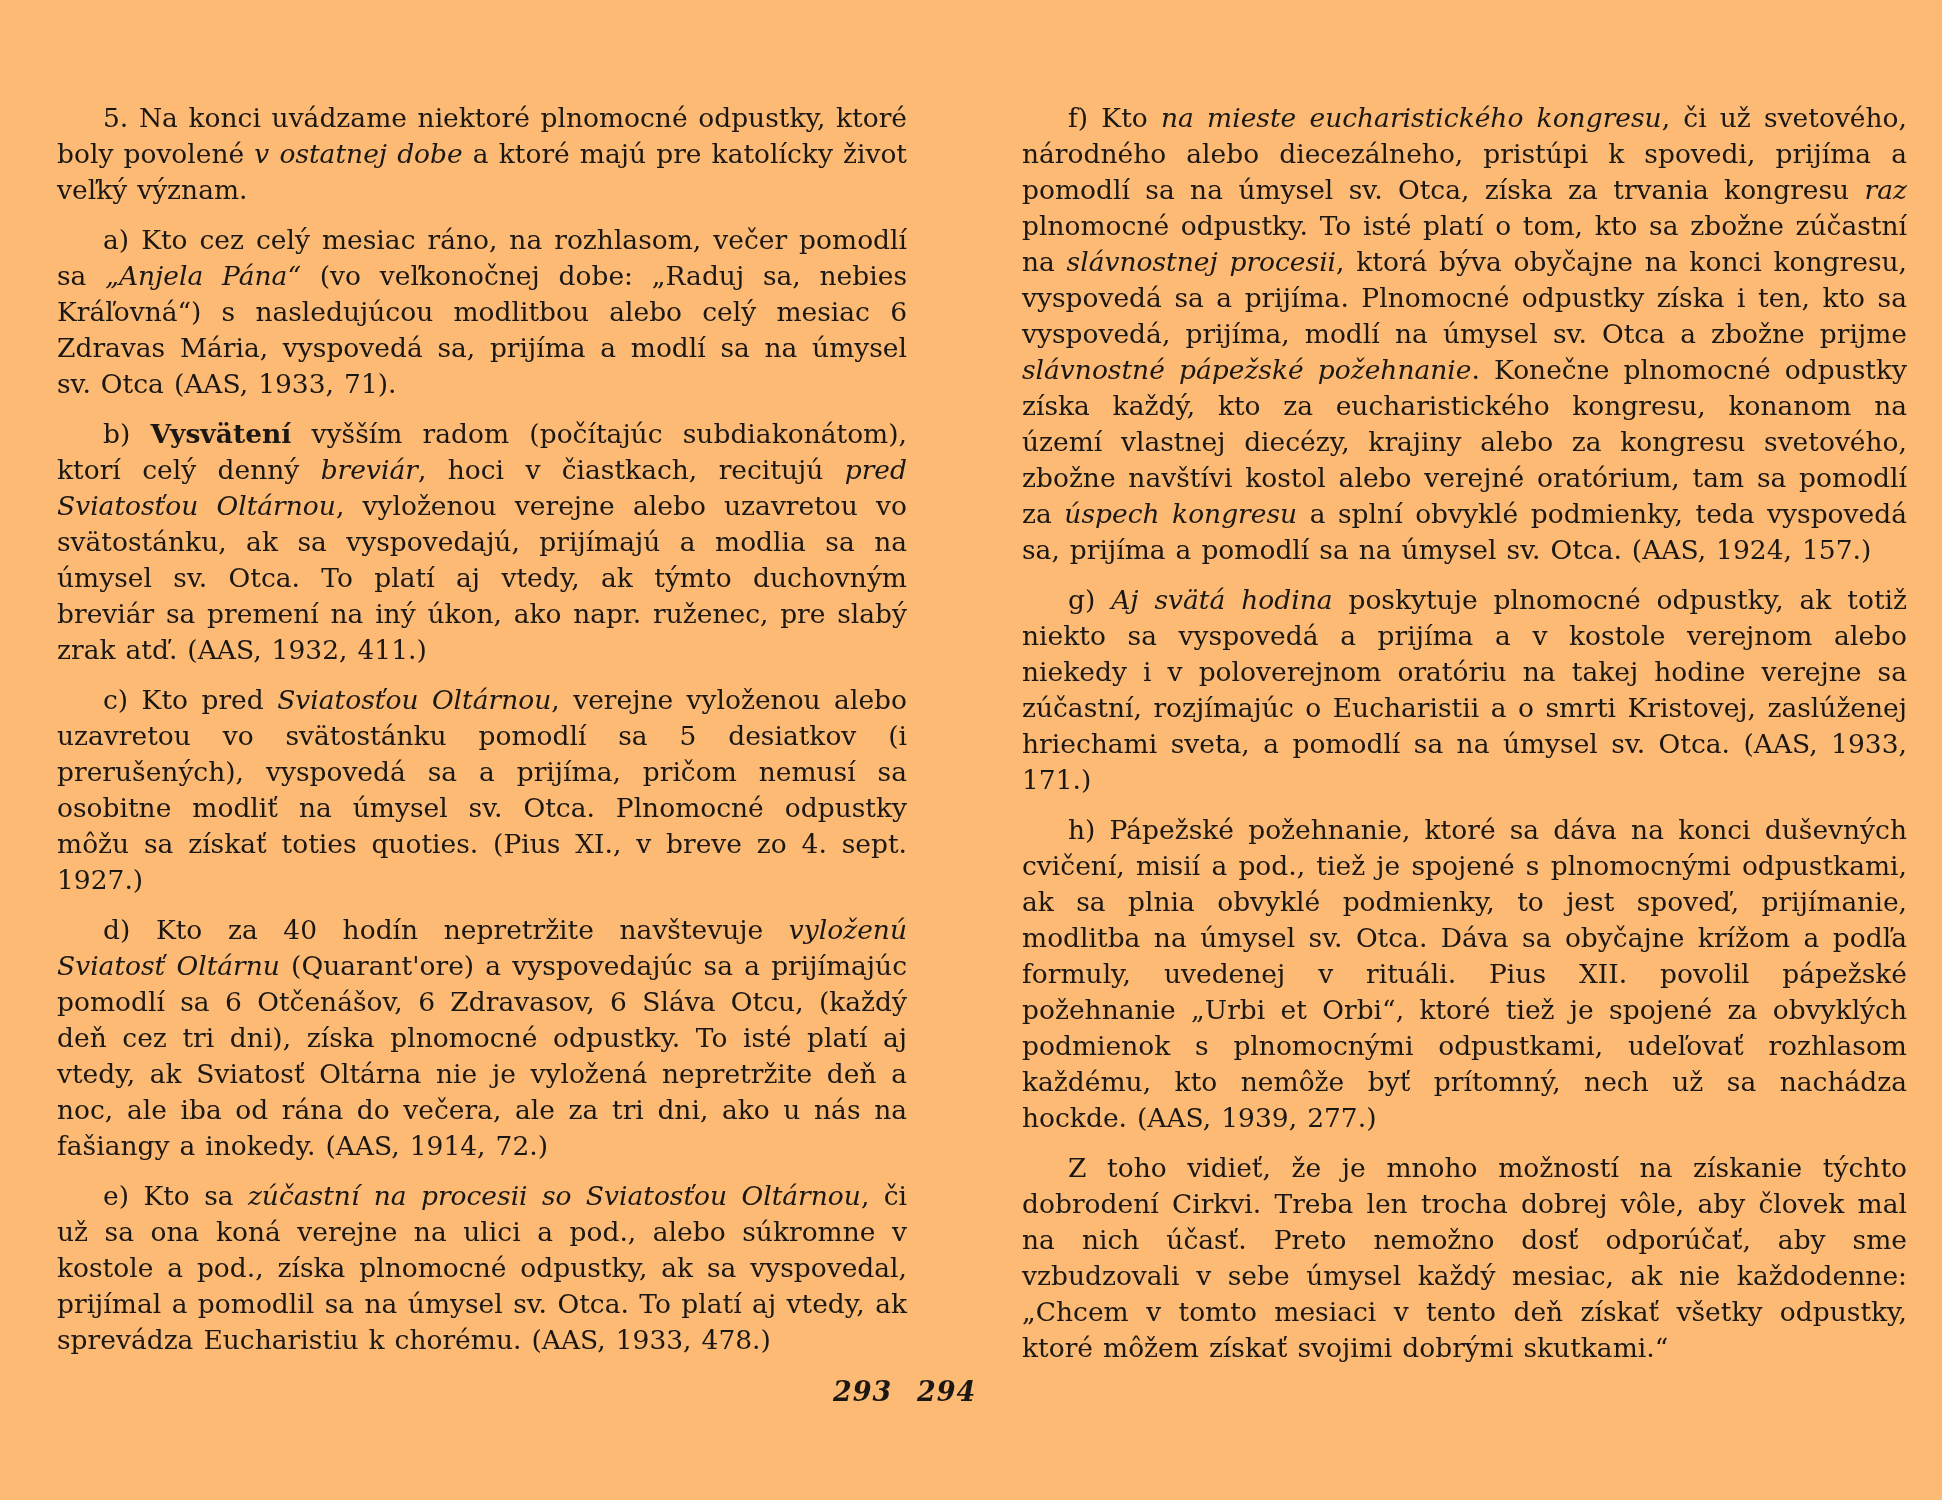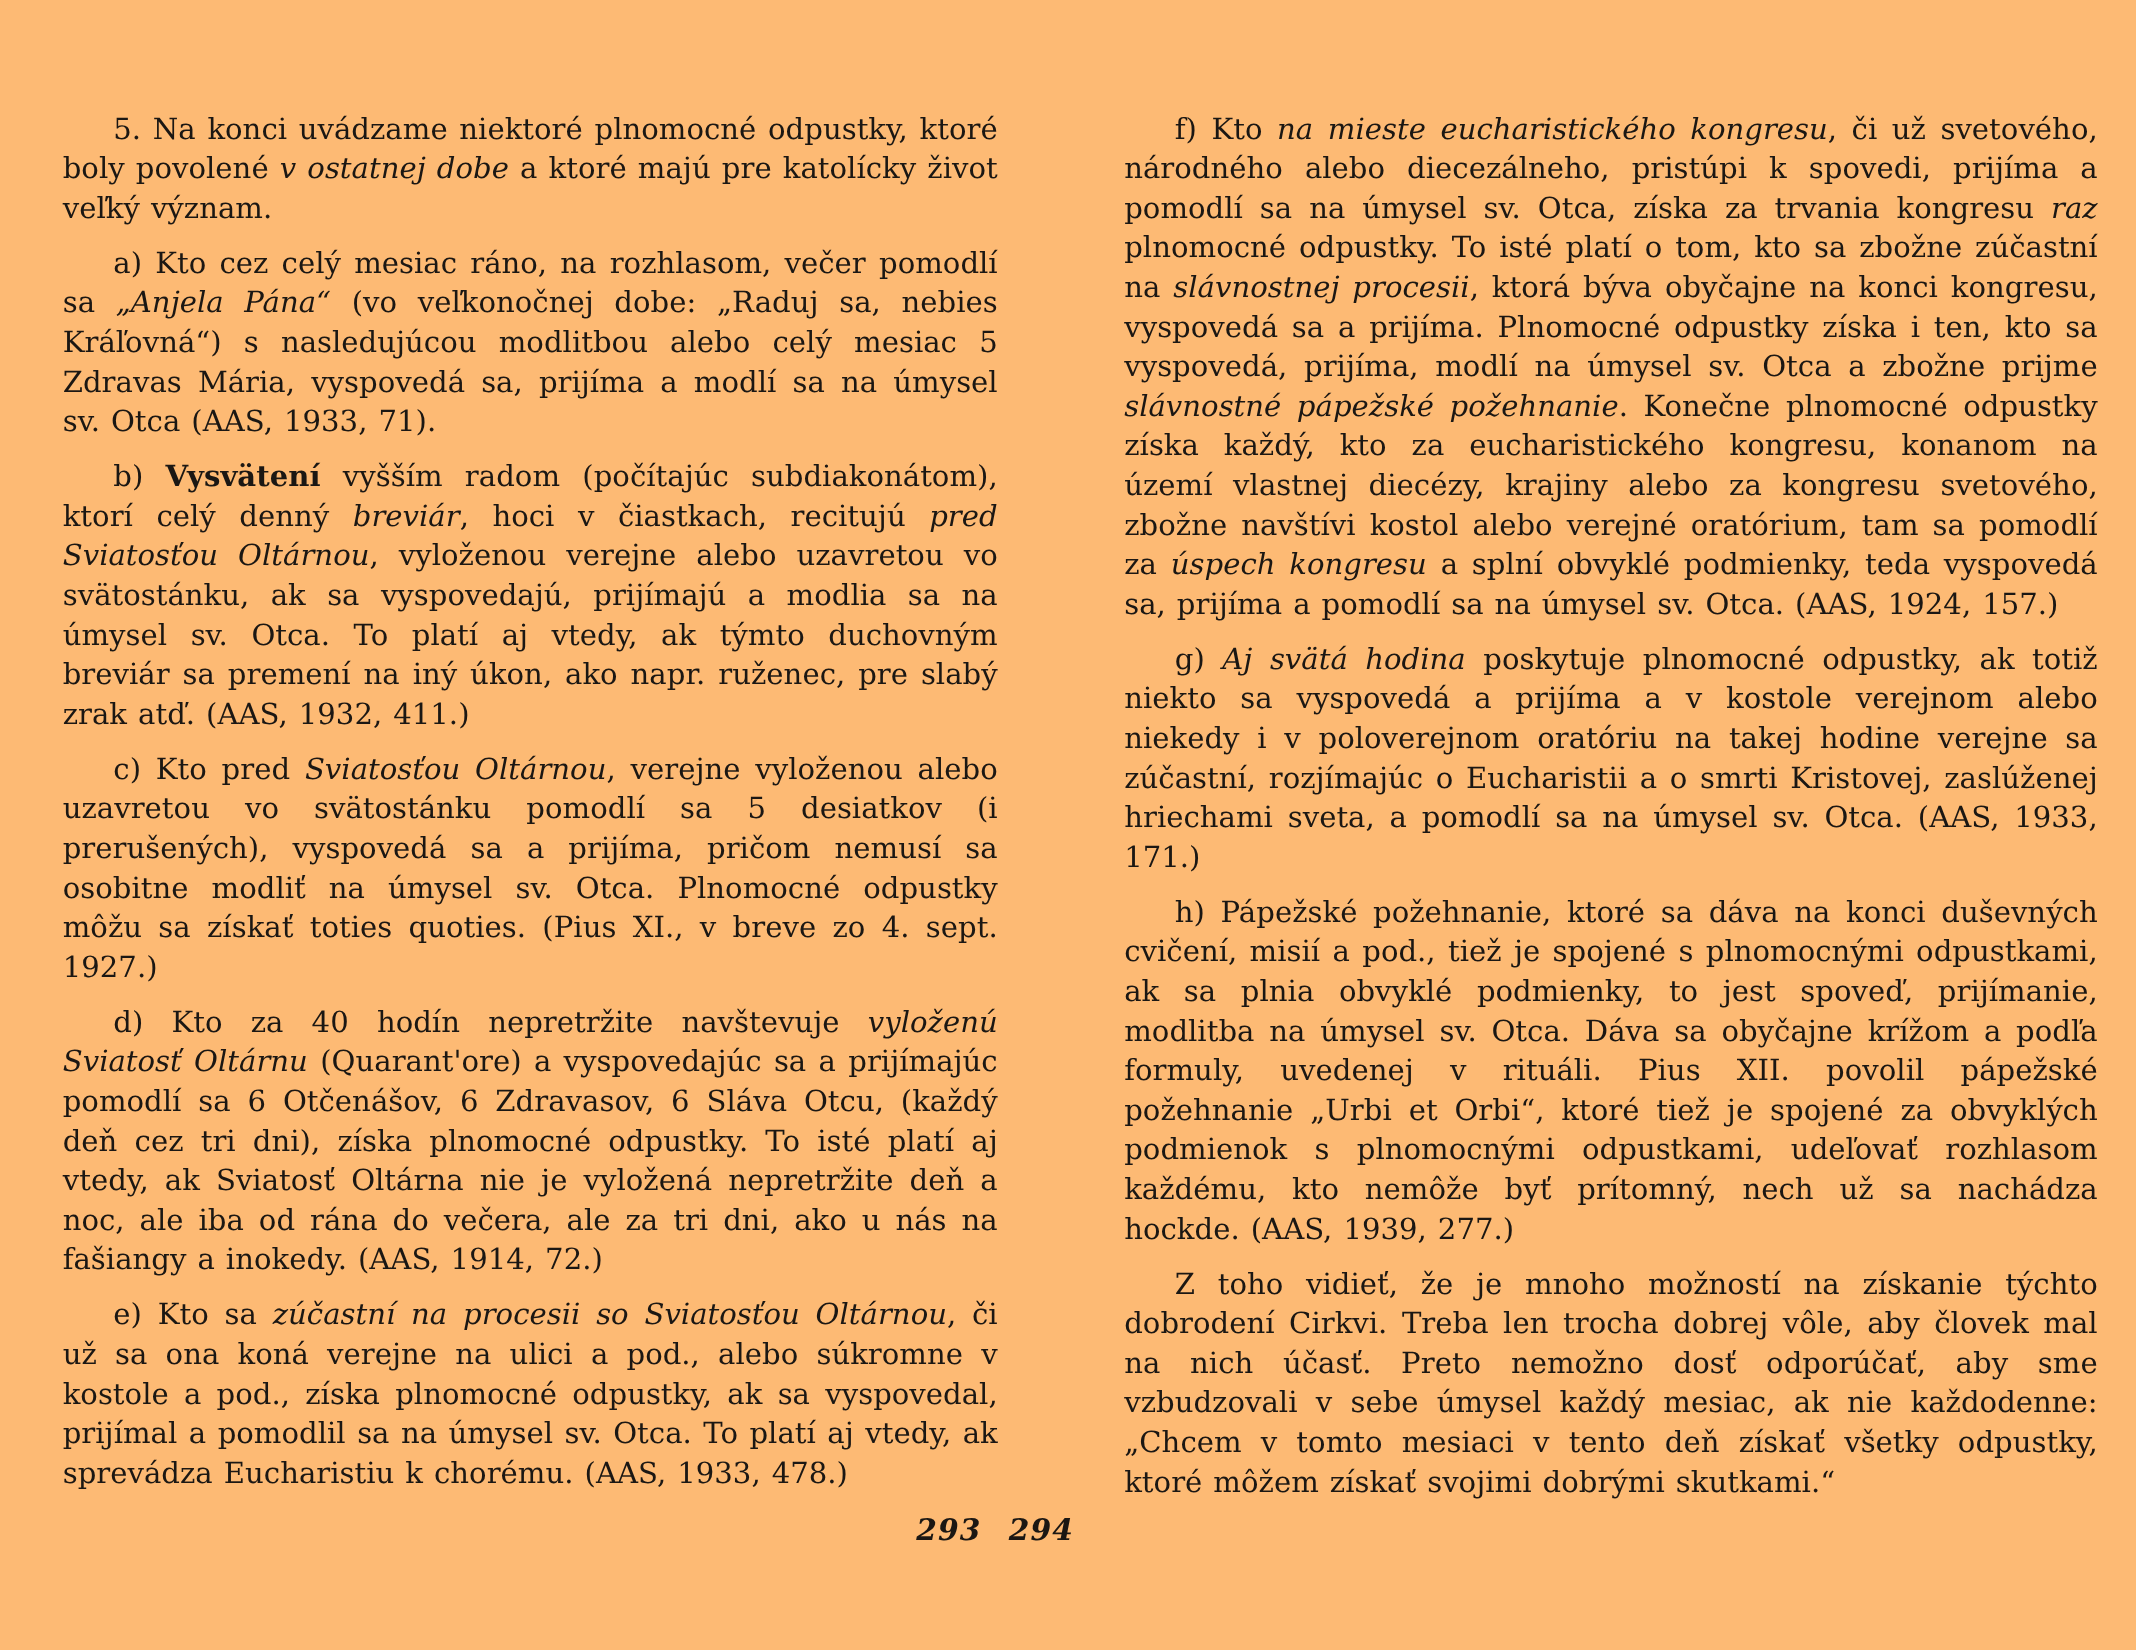--- a/index.html
+++ b/index.html
@@ -52,21 +52,21 @@
   .page-number.right { left: 917px; }
 </style>
 </head>
 <body>
 
 <div class="sheet">
 
   <section>
     <div class="text-column left">
         <p class="para"><span>5. Na konci uvádzame niektoré plnomocné odpustky, ktoré boly povolené </span><em>v ostatnej dobe</em><span> a ktoré majú pre katolícky život veľký význam.</span></p>
-        <p class="para"><span>a) Kto cez celý mesiac ráno, na rozhlasom, večer pomodlí sa </span><em>„Anjela Pána“</em><span> (vo veľkonočnej dobe: „Raduj sa, nebies Kráľovná“) s nasledujúcou modlitbou alebo celý mesiac 5 Zdravas Mária, vyspovedá sa, prijíma a modlí sa na úmysel sv. Otca (AAS, 1933, 71).</span></p>
+        <p class="para"><span>a) Kto cez celý mesiac ráno, na rozhlasom, večer pomodlí sa </span><em>„Anjela Pána“</em><span> (vo veľkonočnej dobe: „Raduj sa, nebies Kráľovná“) s nasledujúcou modlitbou alebo celý mesiac 6 Zdravas Mária, vyspovedá sa, prijíma a modlí sa na úmysel sv. Otca (AAS, 1933, 71).</span></p>
         <p class="para"><span>b) </span><strong>Vysvätení</strong><span> vyšším radom (počítajúc subdiakonátom), ktorí celý denný </span><em>breviár</em><span>, hoci v čiastkach, recitujú </span><em>pred Sviatosťou Oltárnou</em><span>, vyloženou verejne alebo uzavretou vo svätostánku, ak sa vyspovedajú, prijímajú a modlia sa na úmysel sv. Otca. To platí aj vtedy, ak týmto duchovným breviár sa premení na iný úkon, ako napr. ruženec, pre slabý zrak atď. (AAS, 1932, 411.)</span></p>
         <p class="para"><span>c) Kto pred </span><em>Sviatosťou Oltárnou</em><span>, verejne vyloženou alebo uzavretou vo svätostánku pomodlí sa 5 desiatkov (i prerušených), vyspovedá sa a prijíma, pričom nemusí sa osobitne modliť na úmysel sv. Otca. Plnomocné odpustky môžu sa získať toties quoties. (Pius XI., v breve zo 4. sept. 1927.)</span></p>
         <p class="para"><span>d) Kto za 40 hodín nepretržite navštevuje </span><em>vyloženú Sviatosť Oltárnu</em><span> (Quarant'ore) a vyspovedajúc sa a prijímajúc pomodlí sa 6 Otčenášov, 6 Zdravasov, 6 Sláva Otcu, (každý deň cez tri dni), získa plnomocné odpustky. To isté platí aj vtedy, ak Sviatosť Oltárna nie je vyložená nepretržite deň a noc, ale iba od rána do večera, ale za tri dni, ako u nás na fašiangy a inokedy. (AAS, 1914, 72.)</span></p>
         <p class="para"><span>e) Kto sa </span><em>zúčastní na procesii so Sviatosťou Oltárnou</em><span>, či už sa ona koná verejne na ulici a pod., alebo súkromne v kostole a pod., získa plnomocné odpustky, ak sa vyspovedal, prijímal a pomodlil sa na úmysel sv. Otca. To platí aj vtedy, ak sprevádza Eucharistiu k chorému. (AAS, 1933, 478.)</span></p>
       </div>
     <div class="page-number left">293</div>
   </section>
 
   <section>
     <div class="text-column right">

